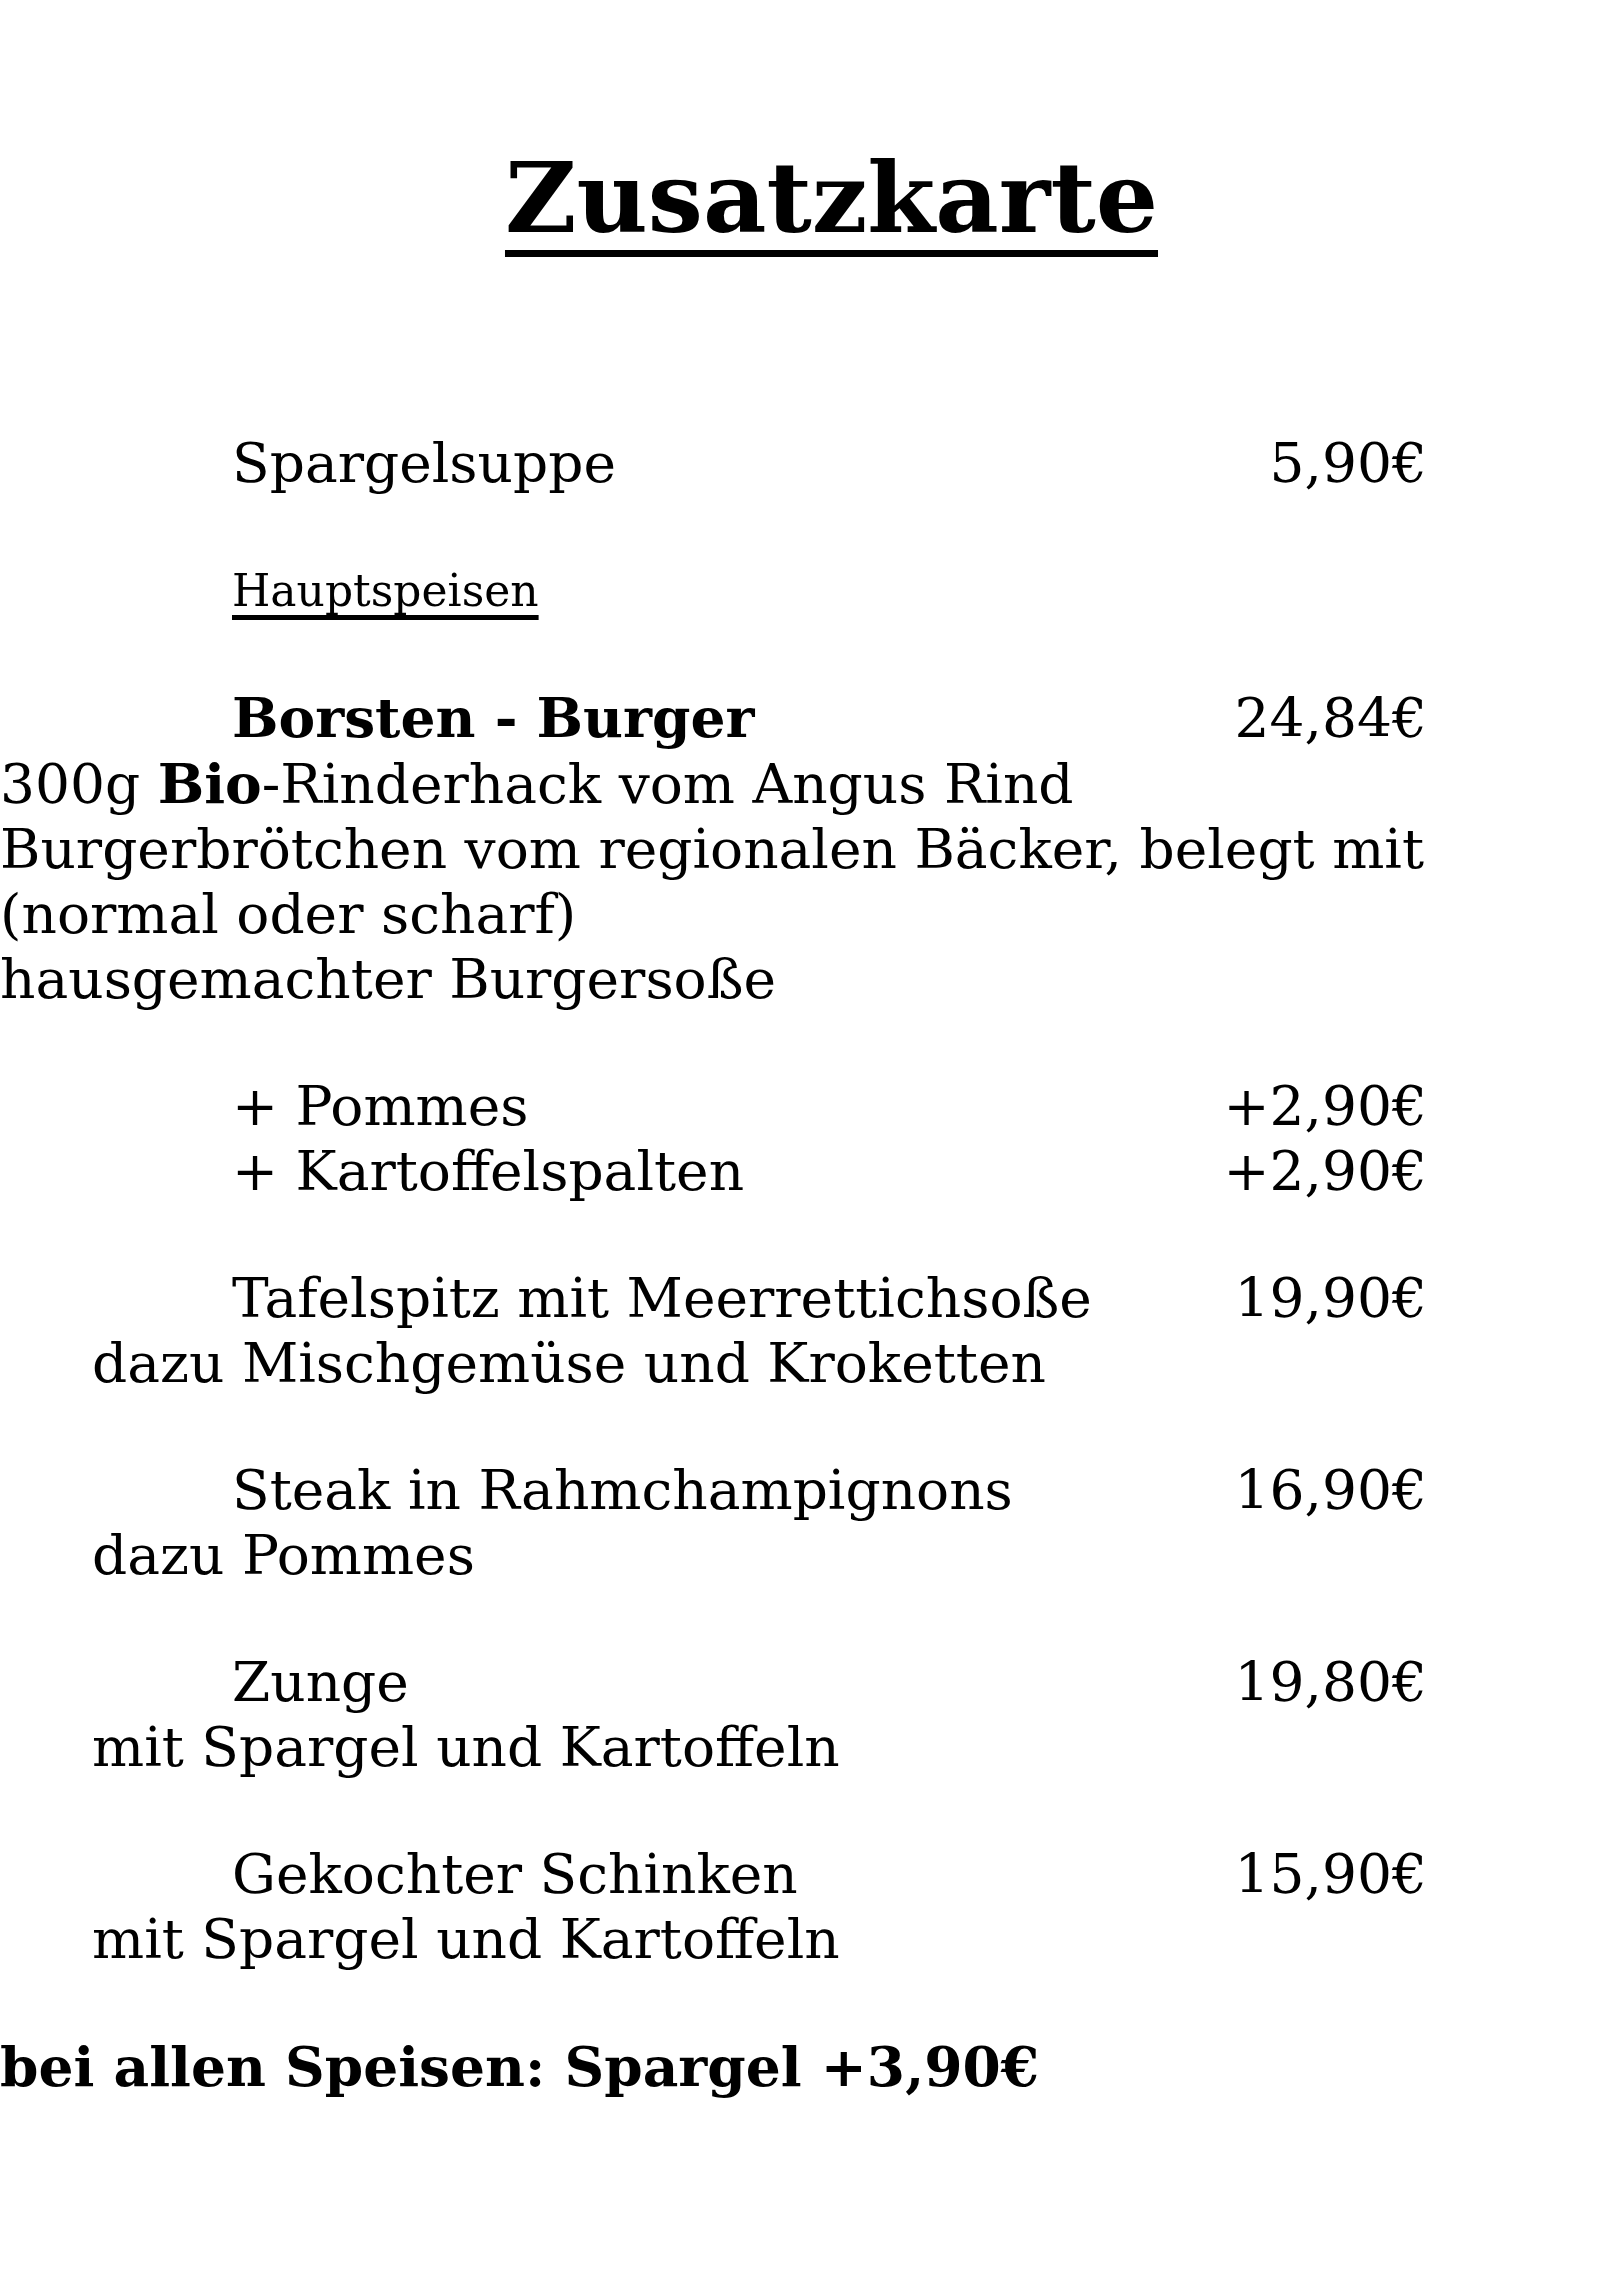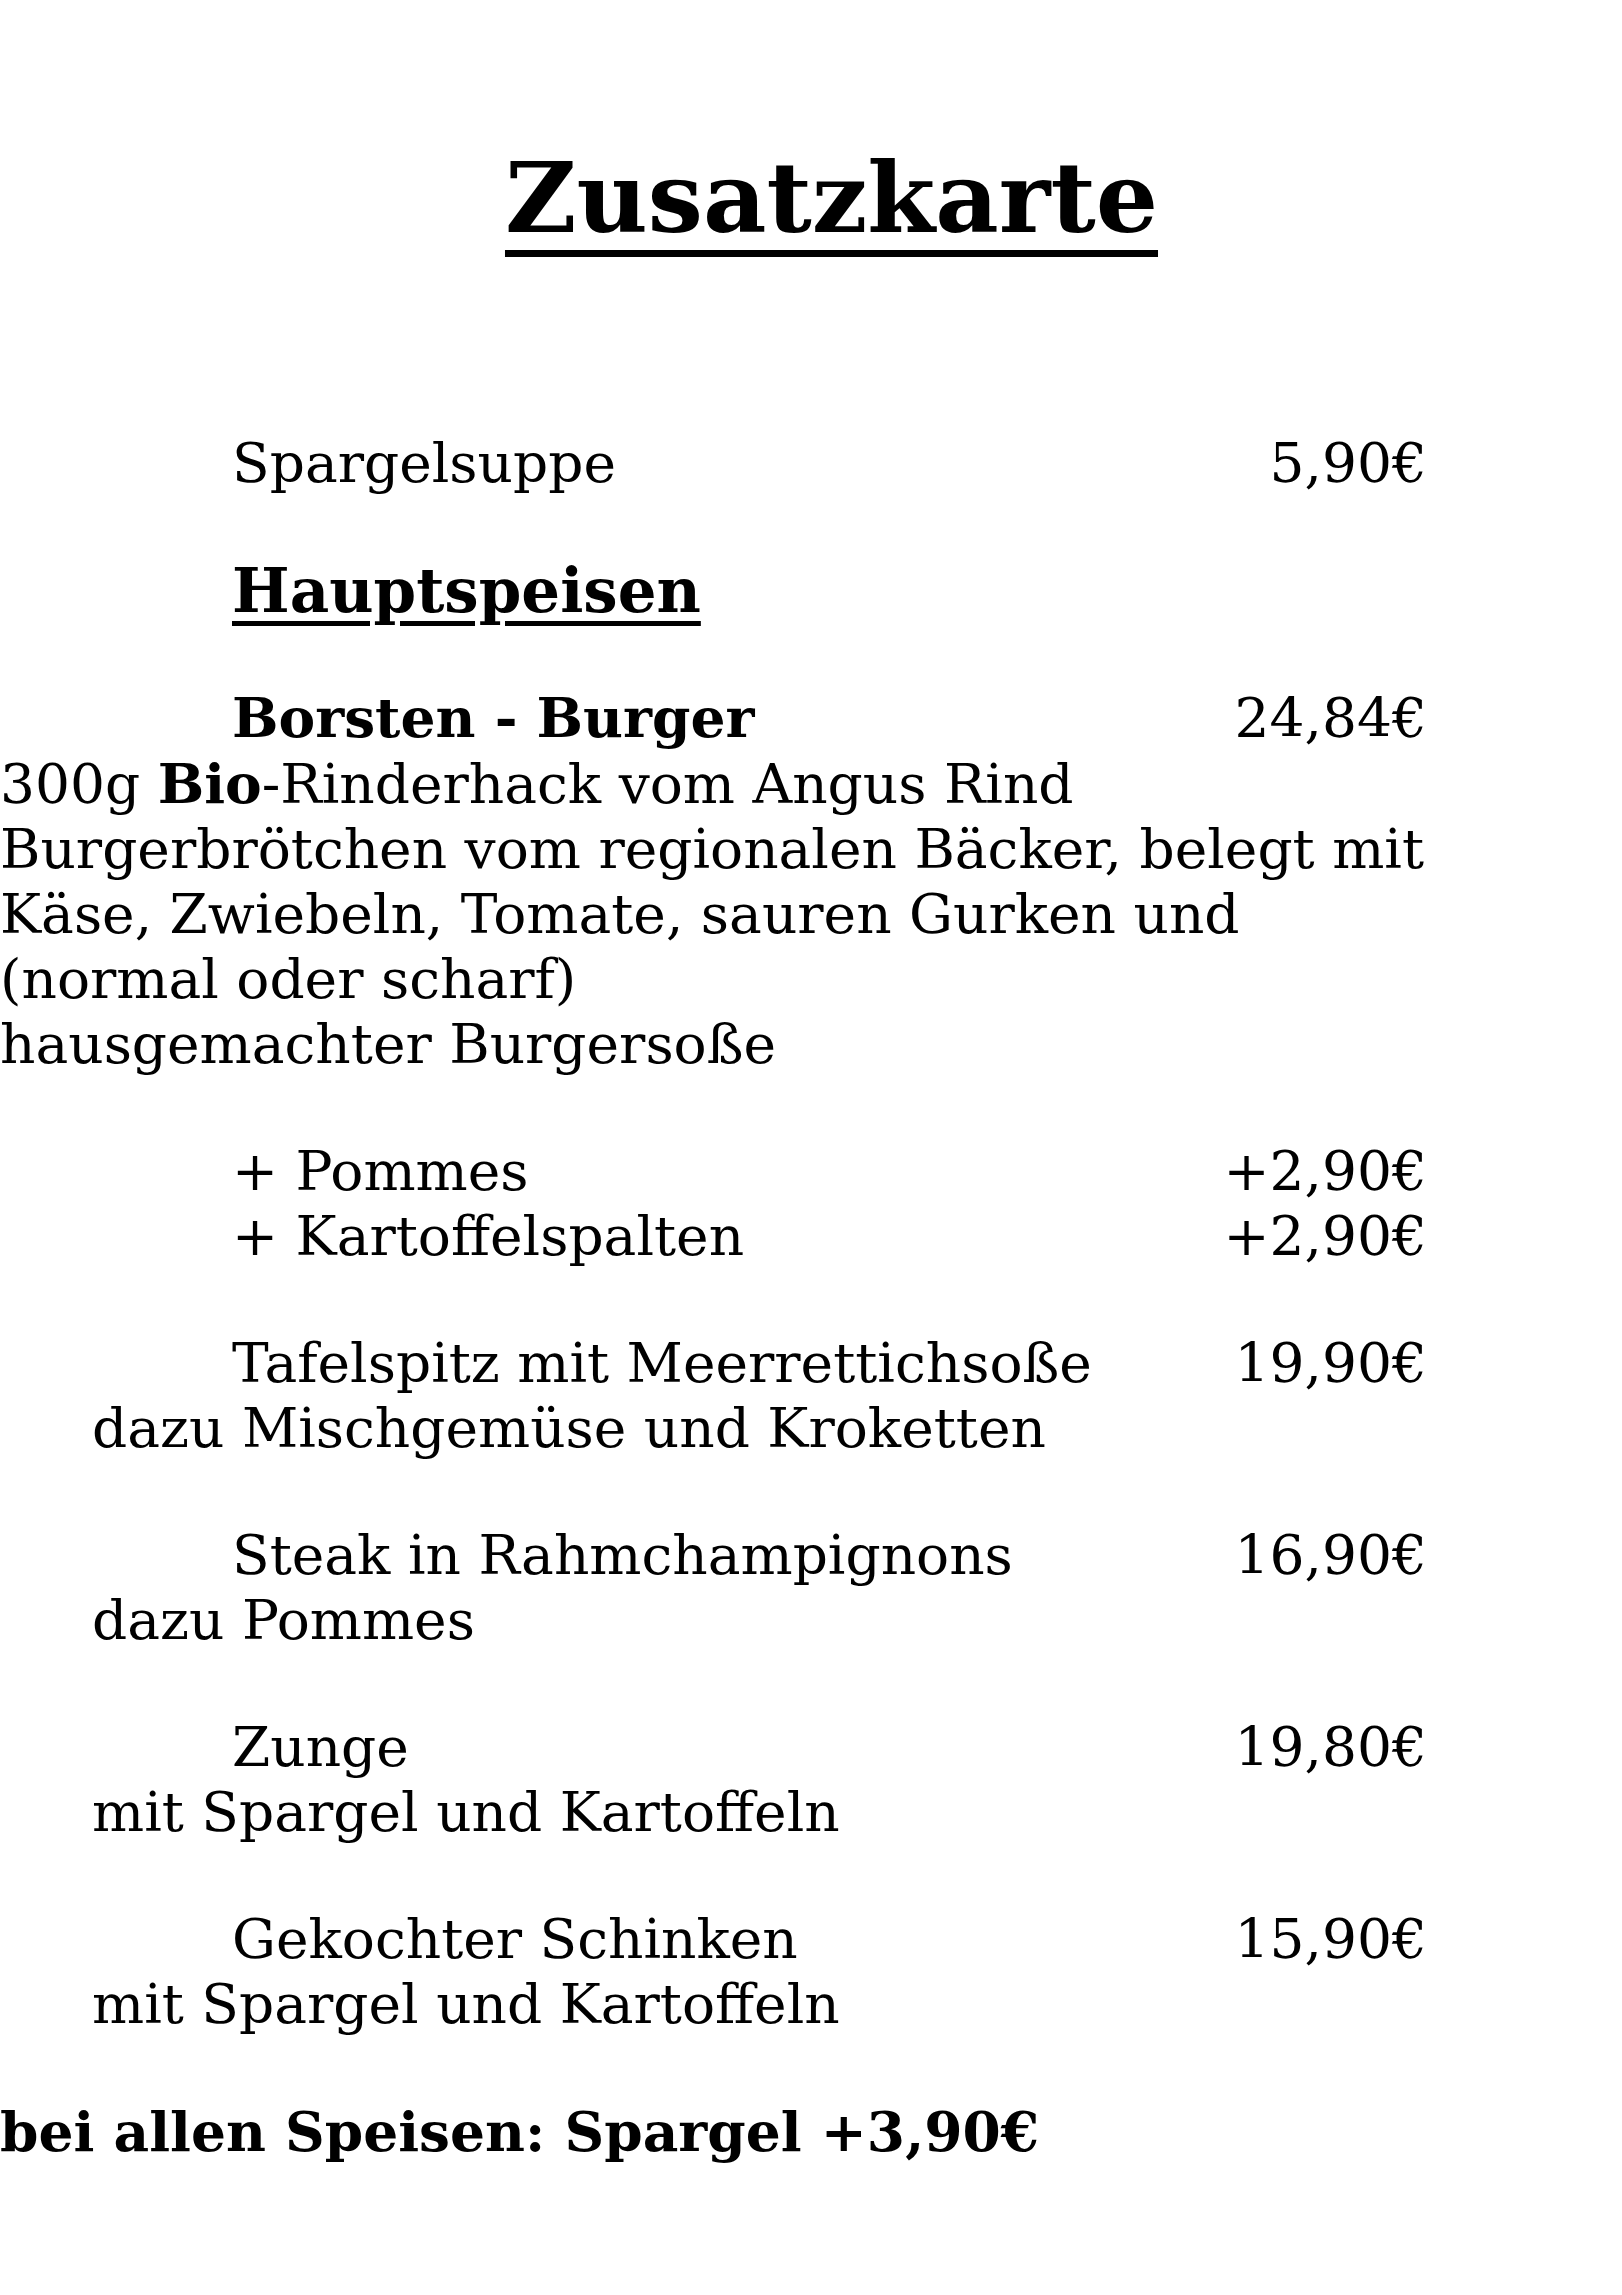--- a/index.html
+++ b/index.html
@@ -43,23 +43,23 @@
   }
   .line {
     margin-right: 196px;
     font-size: 55px;
     line-height: 65px;
   }
   .gap { margin-top: 62px; }
   .starter { margin-top: 177px; }
   .section-heading {
     margin: 62px 196px 0 232px;
-    font-size: 61px;
+    font-size: 44px;
     line-height: 65px;
-    font-weight: bold;
+    font-weight: normal;
   }
   .section-heading .u {
     text-decoration: underline;
     text-decoration-thickness: 4.6px;
     text-underline-offset: 9.2px;
   }
   .bold { font-weight: bold; }
   .indent { padding-left: 92px; }
   .price { text-align: right; white-space: nowrap; }
 </style>
@@ -76,21 +76,20 @@
   </div>
 
   <h2 class="section-heading"><span class="u">Hauptspeisen</span></h2>
 
   <div class="row gap">
     <span class="bold">Borsten - Burger</span>
     <span class="price">24,84€</span>
   </div>
   <div class="line"><span>300g </span><span class="bold">Bio</span><span>-Rinderhack vom Angus Rind</span></div>
   <div class="line">Burgerbrötchen vom regionalen Bäcker, belegt mit</div>
-  <div class="line">Käse, Zwiebeln, Tomate, sauren Gurken und</div>
   <div class="line">(normal oder scharf)</div>
   <div class="line">hausgemachter Burgersoße</div>
 
   <div class="row gap">
     <span>+ Pommes</span>
     <span class="price">+2,90€</span>
   </div>
   <div class="row">
     <span>+ Kartoffelspalten</span>
     <span class="price">+2,90€</span>

